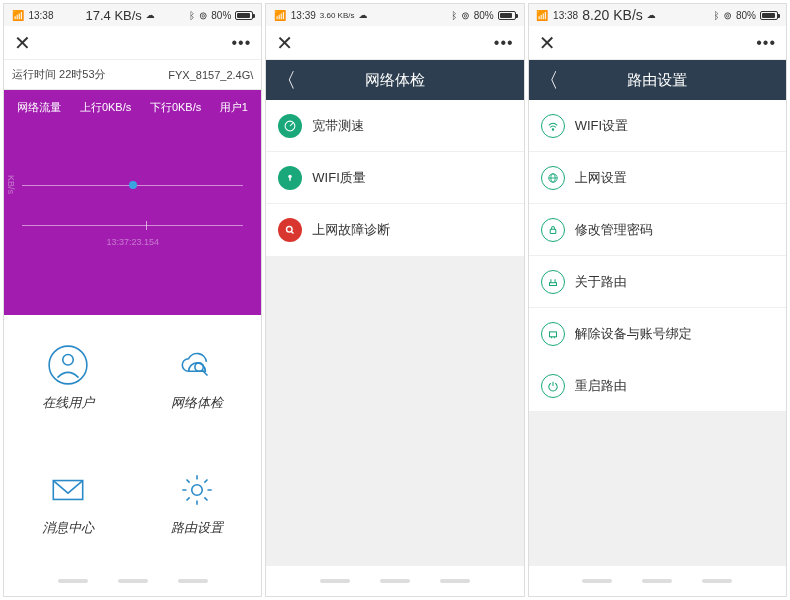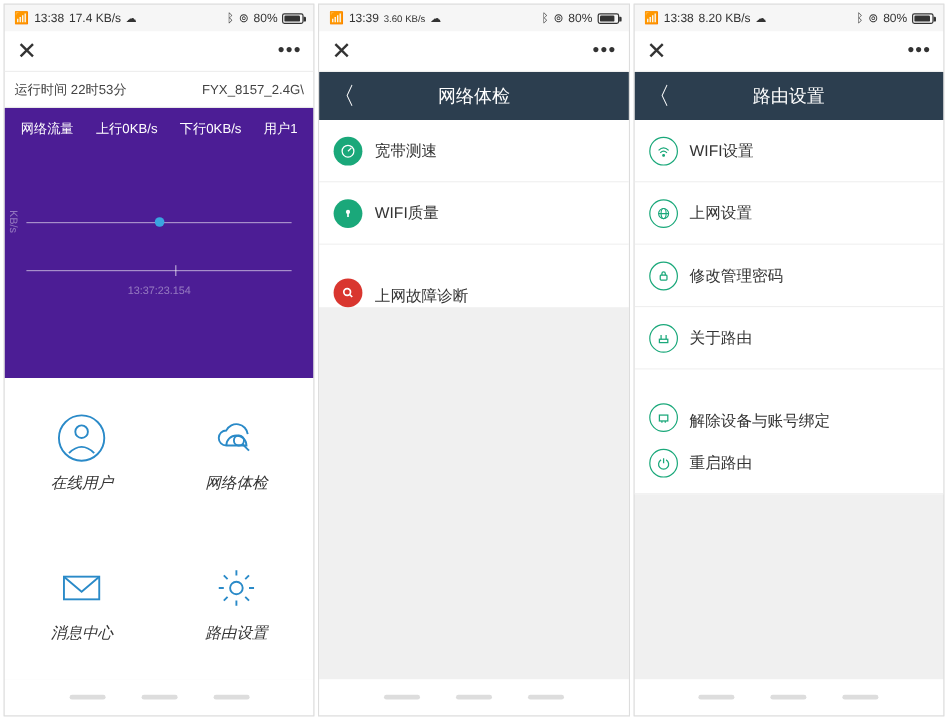--- a/index.html
+++ b/index.html
@@ -10,58 +10,58 @@
   .status-left { display: flex; align-items: center; gap: 4px; }
   .status-right { margin-left: auto; display: flex; align-items: center; gap: 4px; }
   .battery { width: 18px; height: 9px; border: 1px solid #333; border-radius: 2px; position: relative; }
   .battery::after { content: ""; position: absolute; right: -3px; top: 2px; width: 2px; height: 4px; background: #333; border-radius: 0 1px 1px 0; }
   .battery::before { content: ""; position: absolute; left: 1px; top: 1px; width: 80%; height: 5px; background: #333; border-radius:1px;}
   .nav-bar { height: 34px; background: #fff; display: flex; align-items: center; justify-content: space-between; padding: 0 10px; border-bottom: 1px solid #eee; }
   .close-x { font-size: 20px; color: #333; }
   .dots { font-size: 16px; letter-spacing: 1px; color: #333; }
   
   .info-strip { height: 30px; background: #fff; display: flex; align-items: center; justify-content: space-between; padding: 0 8px; font-size: 11px; color: #444; border-bottom: 1px solid #e8e8e8; }
-  .dark-panel { background: #4c1d95; color: #fff; }
+  .dark-panel { background: #a21caf; color: #fff; }
   .metrics { display: flex; justify-content: space-around; font-size: 11px; padding: 10px 4px; }
   .graph-area { height: 190px; position: relative; }
   .graph-line1 { position: absolute; left: 18px; right: 18px; top: 60px; height: 1px; background: rgba(255,255,255,0.5); }
   .graph-dot { position: absolute; top: 56px; left: 50%; width: 8px; height: 8px; background: #3aa4e0; border-radius: 50%; transform: translateX(-50%); }
   .graph-line2 { position: absolute; left: 18px; right: 18px; top: 100px; height: 1px; background: rgba(255,255,255,0.5); }
   .graph-tick { position: absolute; top: 96px; left: 55%; width: 1px; height: 9px; background: rgba(255,255,255,0.6); }
   .graph-label { position: absolute; top: 112px; left: 0; right: 0; text-align: center; font-size: 9px; color: rgba(255,255,255,0.4); }
   .y-label { position: absolute; top: 50px; left: 2px; font-size: 9px; color: rgba(255,255,255,0.4); writing-mode: vertical-rl; }
   .grid-btns { flex: 1; background: #fff; display: grid; grid-template-columns: 1fr 1fr; grid-template-rows: 1fr 1fr; }
   .grid-btn { display: flex; flex-direction: column; align-items: center; justify-content: center; gap: 8px; font-style: italic; }
   .grid-btn .iconwrap { width: 42px; height: 42px; display:flex; align-items:center; justify-content:center; }
   .grid-btn span.lbl { font-size: 13px; color: #333; }
   
   .header-bar { height: 40px; background: #2c3e4f; color: #fff; display: flex; align-items: center; position: relative; }
   .back-chevron { width: 40px; display:flex; align-items:center; justify-content:center; font-size: 20px; }
   .header-title { position: absolute; left:0; right:0; text-align:center; font-size: 15px; pointer-events:none;}
   .menu-list { background: #f0f0f0; flex:1; }
   .menu-item { height: 52px; background: #fff; border-bottom: 1px solid #efefef; display: flex; align-items: center; padding: 0 12px; gap: 10px; font-size: 13px; color: #333; }
-  .menu-last { border-bottom:none;align-items:flex-end; }
+  .menu-last { border-bottom:none; }
   .circ { width: 24px; height: 24px; border-radius: 50%; display:flex; align-items:center; justify-content:center; flex-shrink:0; }
   .circ svg { width:14px; height:14px; }
   .circ-solid { color:#fff; }
   .circ-outline { border: 1.5px solid #1aa87a; color:#1aa87a; background:#fff; }
   .bottom-home { height: 30px; background:#fff; display:flex; align-items:center; justify-content:center; gap:30px; }
   .bottom-home div { width:30px; height:4px; background:#ddd; border-radius:2px; }
 </style>
 </head>
 <body>
 
 <div class="canvas">
 
   <div class="phone">
     <div class="status-bar">
       <div class="status-left">
         <span>📶</span>
         <span>13:38</span>
-        <span style="font-size:10px;">17.4 KB/s</span>
+        <span style="font-size:13px;margin-left:28px;">17.4 KB/s</span>
         <span style="font-size:9px;">☁</span>
       </div>
       <div class="status-right">
         <span>ᛒ</span>
         <span>⊚</span>
         <span>80%</span>
         <span class="battery"></span>
       </div>
     </div>
     <div class="nav-bar">
@@ -192,21 +192,21 @@
         <div></div>
         <div></div>
       </div>
   </div>
 
   <div class="phone">
     <div class="status-bar">
       <div class="status-left">
         <span>📶</span>
         <span>13:38</span>
-        <span style="font-size:10px;">8.20 KB/s</span>
+        <span style="font-size:14px;">8.20 KB/s</span>
         <span style="font-size:9px;">☁</span>
       </div>
       <div class="status-right">
         <span>ᛒ</span>
         <span>⊚</span>
         <span>80%</span>
         <span class="battery"></span>
       </div>
     </div>
     <div class="nav-bar">

